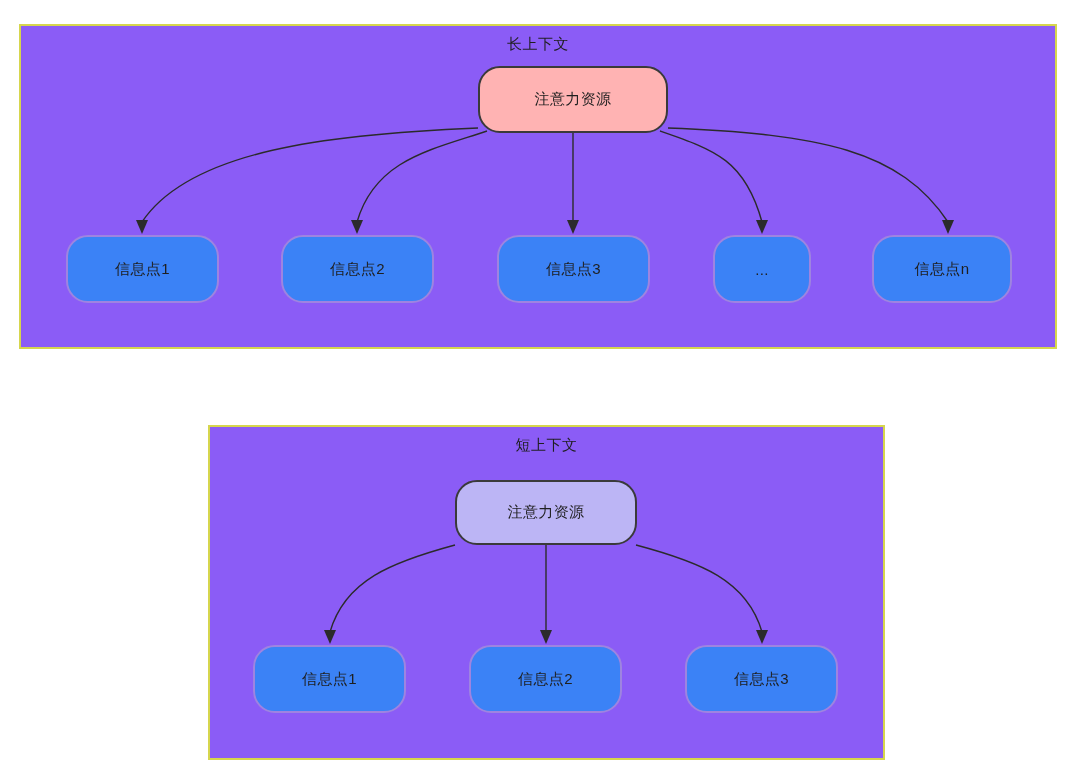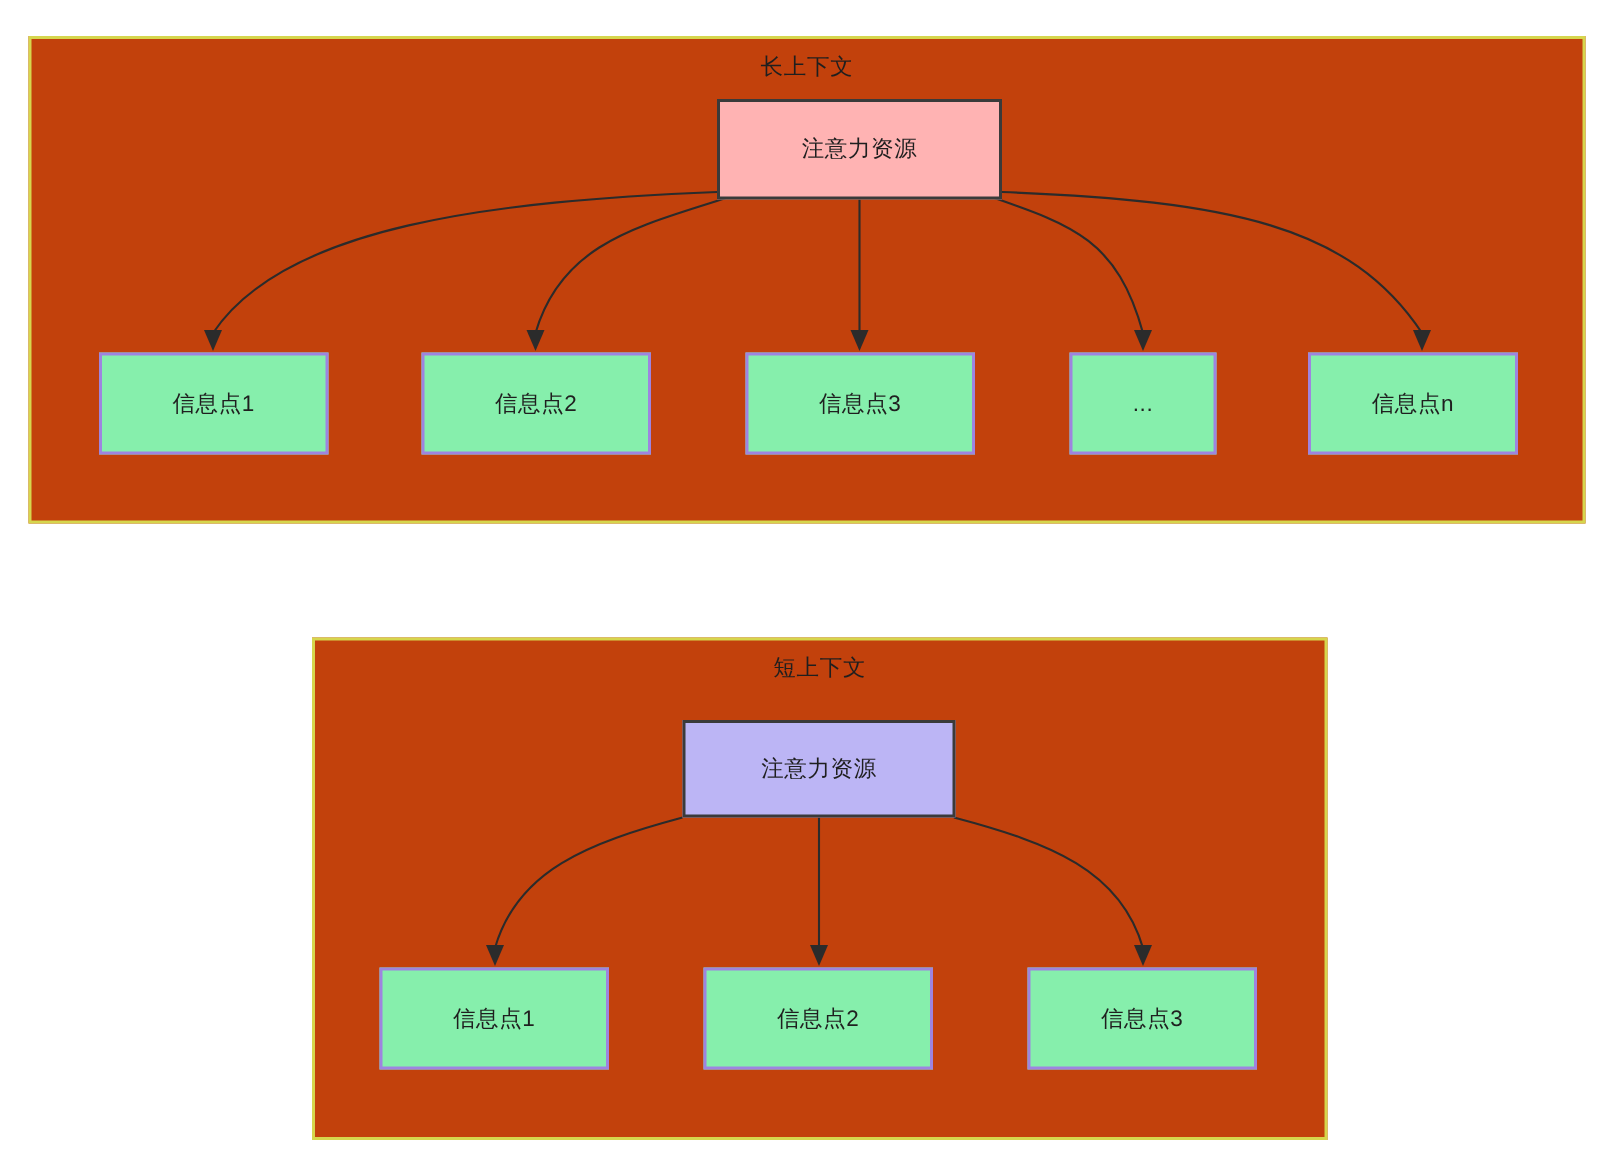--- a/index.html
+++ b/index.html
@@ -16,21 +16,21 @@
   }
   #canvas {
     position: absolute;
     left: 0;
     top: 0;
     width: 1080px;
     height: 774px;
   }
   .group-box {
     position: absolute;
-    background: #c2410c;
+    background: #8b5cf6;
     border: 2px solid #D6D64D;
     box-sizing: border-box;
   }
   #group-long {
     left: 19px;
     top: 24px;
     width: 1038px;
     height: 325px;
   }
   #group-short {
@@ -51,31 +51,32 @@
   }
   .node {
     position: absolute;
     box-sizing: border-box;
     display: flex;
     align-items: center;
     justify-content: center;
     font-size: 15px;
     color: #1f1f1f;
     letter-spacing: 0.4px;
+    border-radius: 22px;
   }
   .node-root-red {
     background: #FFB3B3;
     border: 2px solid #3A3A3A;
   }
   .node-root-blue {
     background: #BCB5F5;
     border: 2px solid #3A3A3A;
   }
   .node-info {
-    background: #86efac;
+    background: #3b82f6;
     border: 2px solid #9E84E0;
   }
   svg.edges {
     position: absolute;
     left: 0;
     top: 0;
     width: 1080px;
     height: 774px;
     pointer-events: none;
     overflow: visible;

